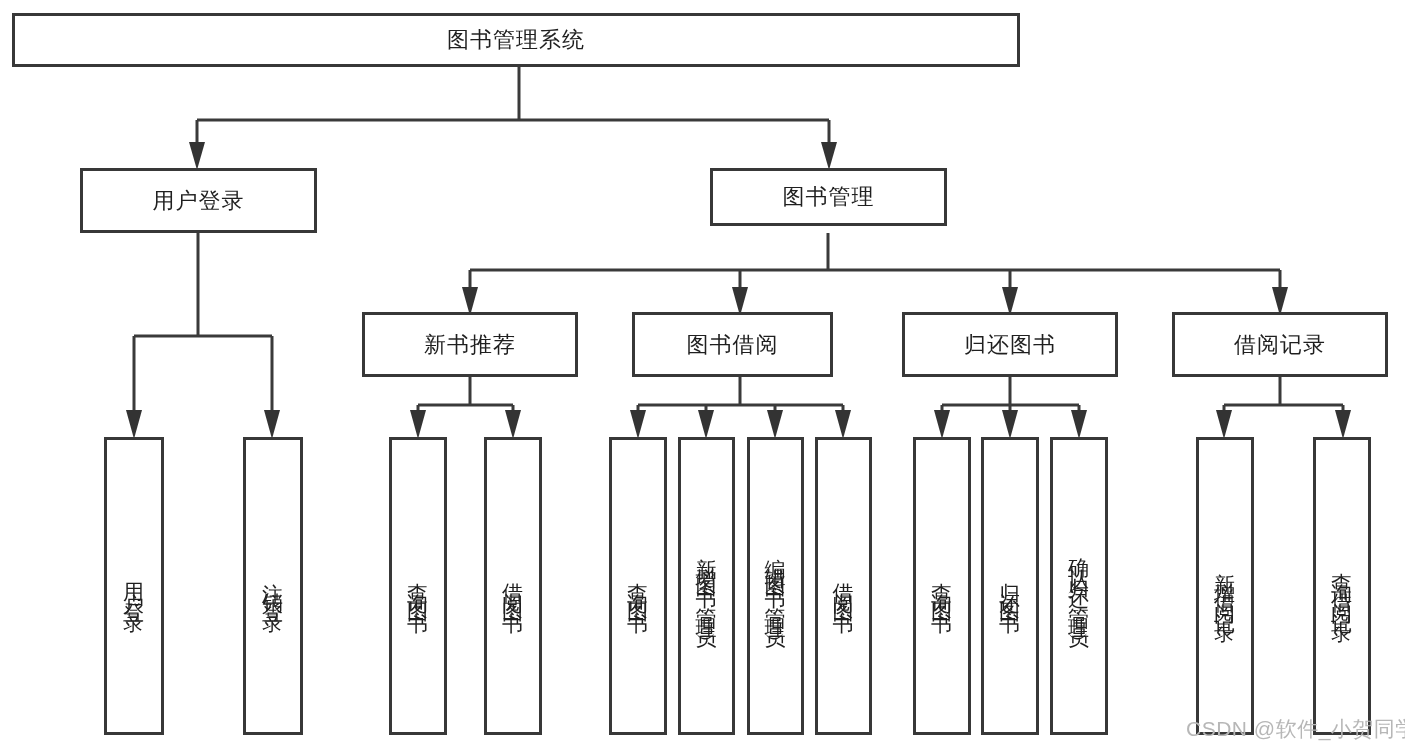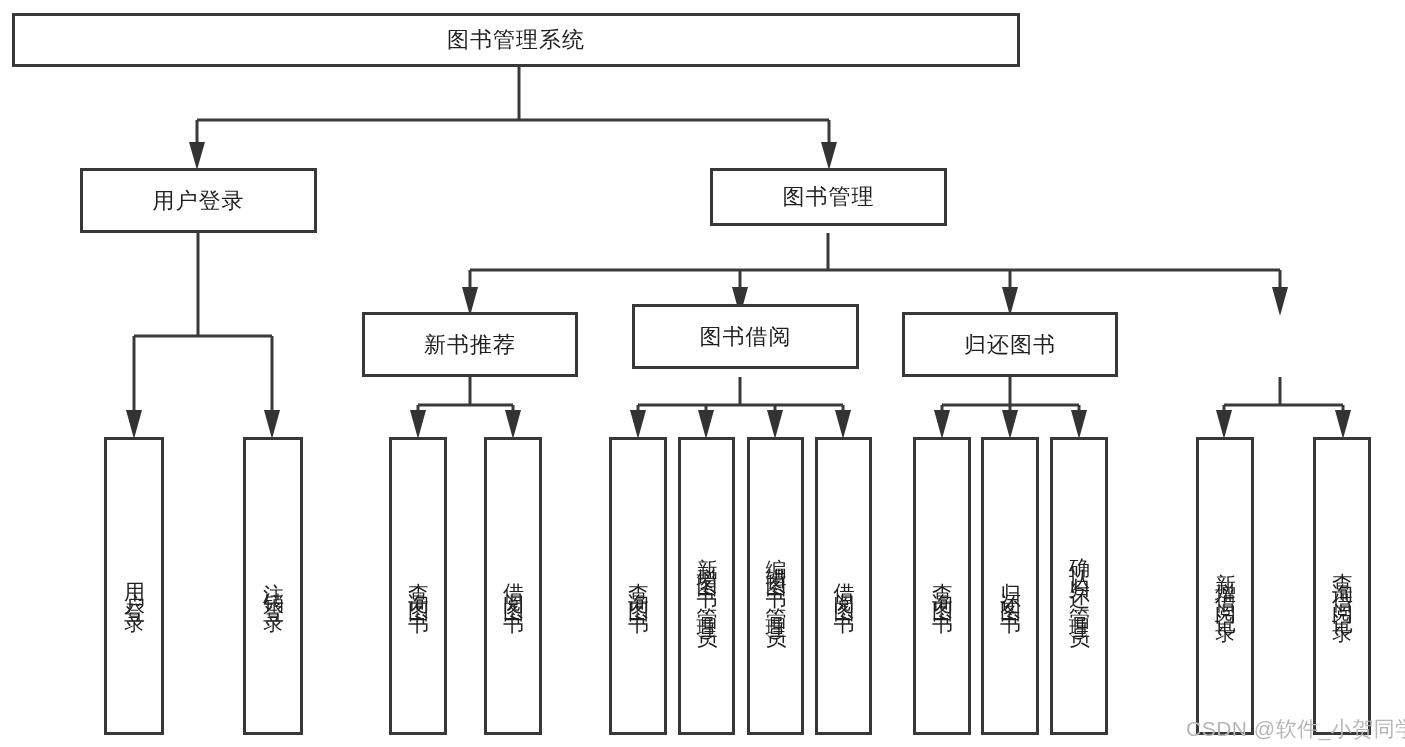--- a/index.html
+++ b/index.html
@@ -29,21 +29,20 @@
     display: flex;
     align-items: center;
     justify-content: center;
     color: #1f1f1f;
     font-size: 22px;
     letter-spacing: 1px;
     line-height: 1;
   }
   .node .lbl {
     white-space: nowrap;
-    font-family: Liberation Serif, serif;
   }
   .node.v .lbl {
     writing-mode: vertical-rl;
     text-orientation: mixed;
     letter-spacing: 10px;
     white-space: normal;
     font-size: 21px;
   }
   .watermark {
     position: absolute;
@@ -114,25 +113,28 @@
   <div class="node" style="left:80px;top:168px;width:237px;height:65px">
     <span class="lbl">用户登录</span>
   </div>
   <div class="node" style="left:710px;top:168px;width:237px;height:58px">
     <span class="lbl">图书管理</span>
   </div>
 
   <div class="node" style="left:362px;top:312px;width:216px;height:65px">
     <span class="lbl">新书推荐</span>
   </div>
-  <div class="node" style="left:632px;top:304px;width:227px;height:65px">
+  <div class="node" style="left:632px;top:312px;width:201px;height:65px">
     <span class="lbl">图书借阅</span>
   </div>
   <div class="node" style="left:902px;top:312px;width:216px;height:65px">
     <span class="lbl">归还图书</span>
+  </div>
+  <div class="node" style="left:1172px;top:312px;width:216px;height:65px">
+    <span class="lbl">借阅记录</span>
   </div>
 
   <div class="node v" style="left:104px;top:437px;width:60px;height:298px">
     <span class="lbl">用户登录</span>
   </div>
   <div class="node v" style="left:243px;top:437px;width:60px;height:298px">
     <span class="lbl">注销登录</span>
   </div>
 
   <div class="node v" style="left:389px;top:437px;width:58px;height:298px">

